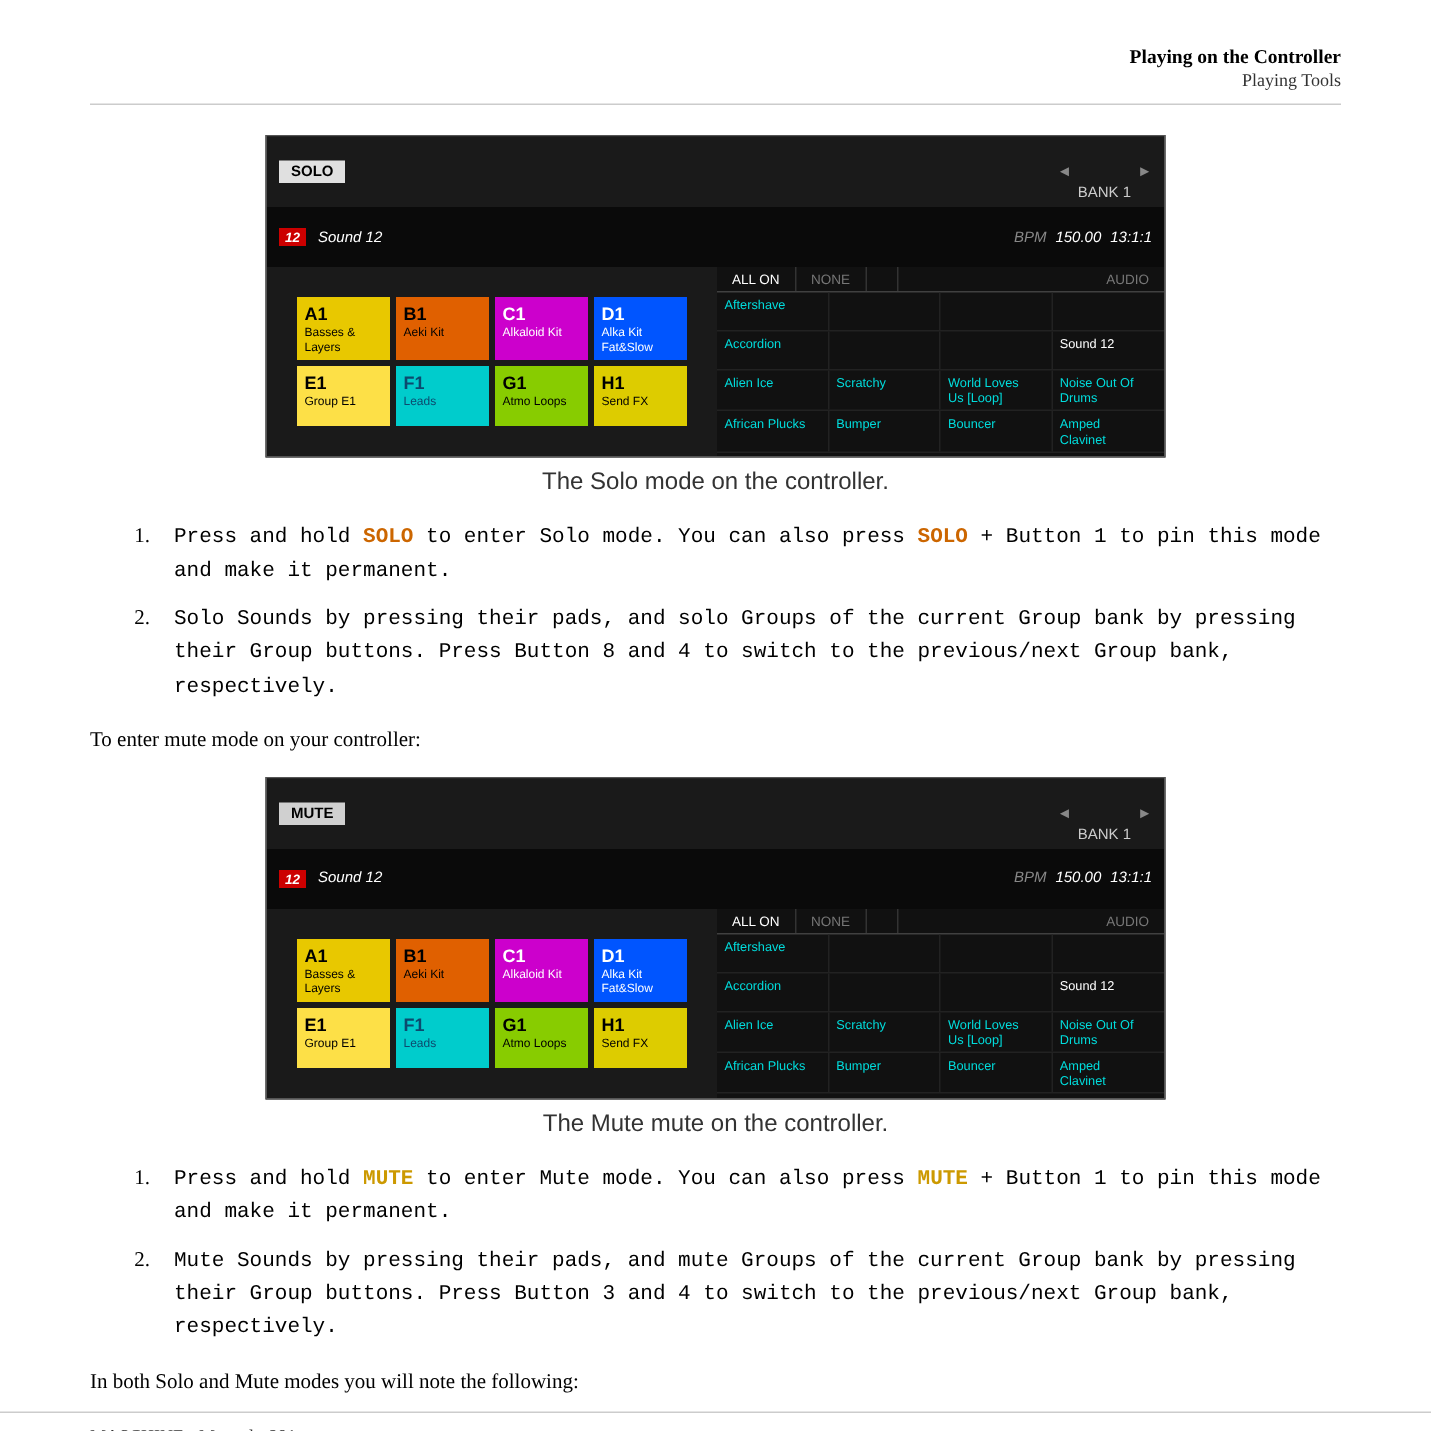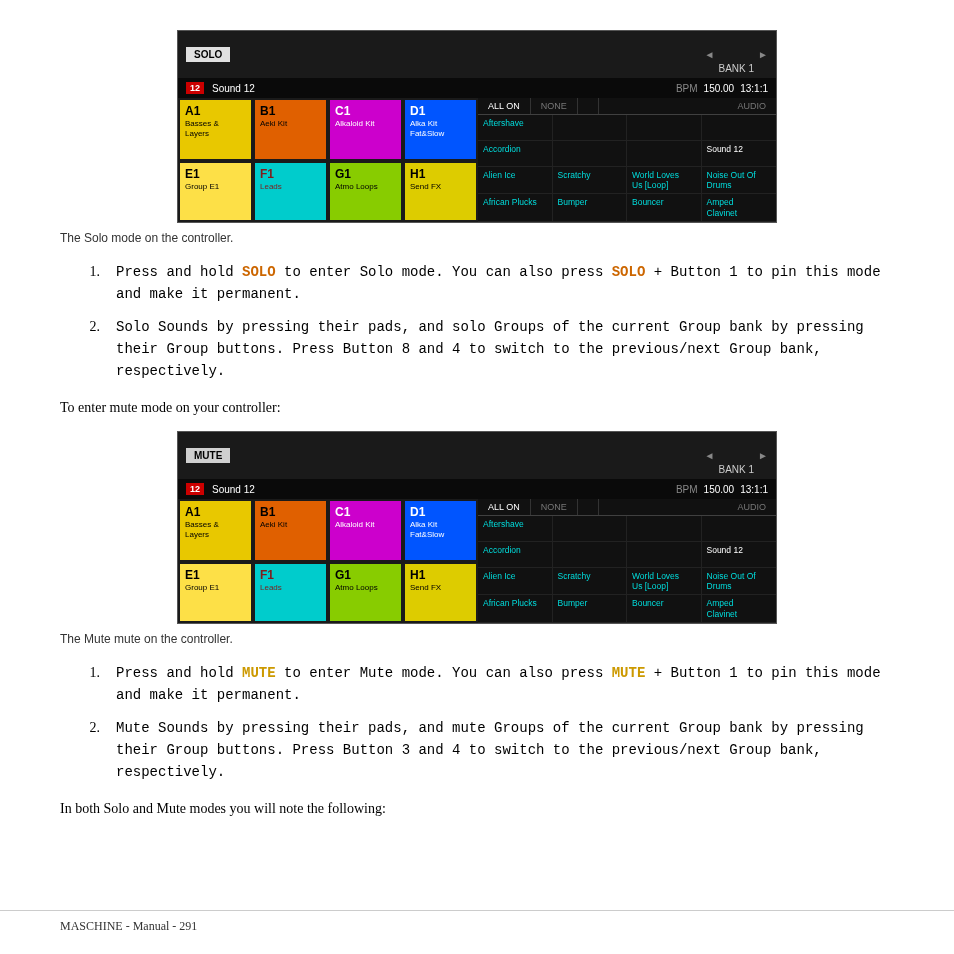--- a/index.html
+++ b/index.html
@@ -95,22 +95,23 @@
     .ss-bank-label {
       color: #ccc;
       margin-top: 28px;
     }
 
     
     .ss-soundbar {
       display: flex;
       align-items: center;
       background: #0a0a0a;
-      padding: 4px 8px;
+      padding: 14px 8px;
       gap: 8px;
+      font-style: italic;
     }
     .ss-sound-num {
       background: #cc0000;
       color: #fff;
       font-size: 9px;
       font-weight: bold;
       padding: 1px 4px;
       font-family: Arial, sans-serif;
     }
     .ss-sound-name {
@@ -128,21 +129,21 @@
     }
     .ss-bpm-label { color: #888; }
     .ss-bpm-val { color: #fff; }
 
     
     .ss-main {
       display: flex;
     }
     .ss-pads {
       background: #1a1a1a;
-      padding: 2px;
+      padding: 20px;
       display: grid;
       grid-template-columns: repeat(4, 1fr);
       gap: 4px;
       width: 300px;
     }
     .pad {
       padding: 4px 5px;
       min-height: 40px;
       font-family: Arial, sans-serif;
     }
@@ -157,21 +158,21 @@
       line-height: 1.2;
       margin-top: 1px;
     }
 
     
     .pad-yellow { background: #e8c800; color: #000; }
     .pad-orange { background: #e06000; color: #000; }
     .pad-magenta { background: #cc00cc; color: #fff; }
     .pad-blue-bright { background: #0055ff; color: #fff; }
     .pad-green { background: #fde047; color: #000; }
-    .pad-cyan { background: #00cccc; color: #7f1d1d; }
+    .pad-cyan { background: #00cccc; color: #0c4a6e; }
     .pad-lime { background: #88cc00; color: #000; }
     .pad-yellow2 { background: #ddcc00; color: #000; }
 
     
     .ss-right {
       background: #111;
       flex: 1;
       display: flex;
       flex-direction: column;
     }
@@ -209,22 +210,23 @@
       display: flex;
       align-items: flex-start;
     }
     .ss-cell:last-child { border-right: none; }
     .ss-cell.cyan-text { color: #00dddd; }
     .ss-cell.white-text { color: #fff; }
     .ss-cell-inner { font-size: 8.5px; line-height: 1.2; }
 
     
     .caption {
-      font-size: 12px;
+      font-size: 16px;
       color: #333;
+      text-align: center;
       margin-bottom: 16px;
       font-family: Arial, sans-serif;
     }
 
     
     .body-text {
       font-size: 14px;
       line-height: 1.6;
       margin-bottom: 12px;
     }
@@ -256,20 +258,24 @@
       margin-bottom: 12px;
       font-size: 14px;
       line-height: 1.6;
     }
   </style>
 </head>
 <body>
 
 <div class="page-container">
 
+  <div class="header">
+    <div class="header-title">Playing on the Controller</div>
+    <div class="header-subtitle">Playing Tools</div>
+  </div>
 
   <div class="screenshot">
 
     <div class="ss-topbar">
       <button class="ss-mode-btn">SOLO</button>
       <div class="ss-bank-nav">
         <span class="ss-arrow">◄</span>
         <span class="ss-bank-label">BANK 1</span>
         <span class="ss-arrow">►</span>
       </div>

